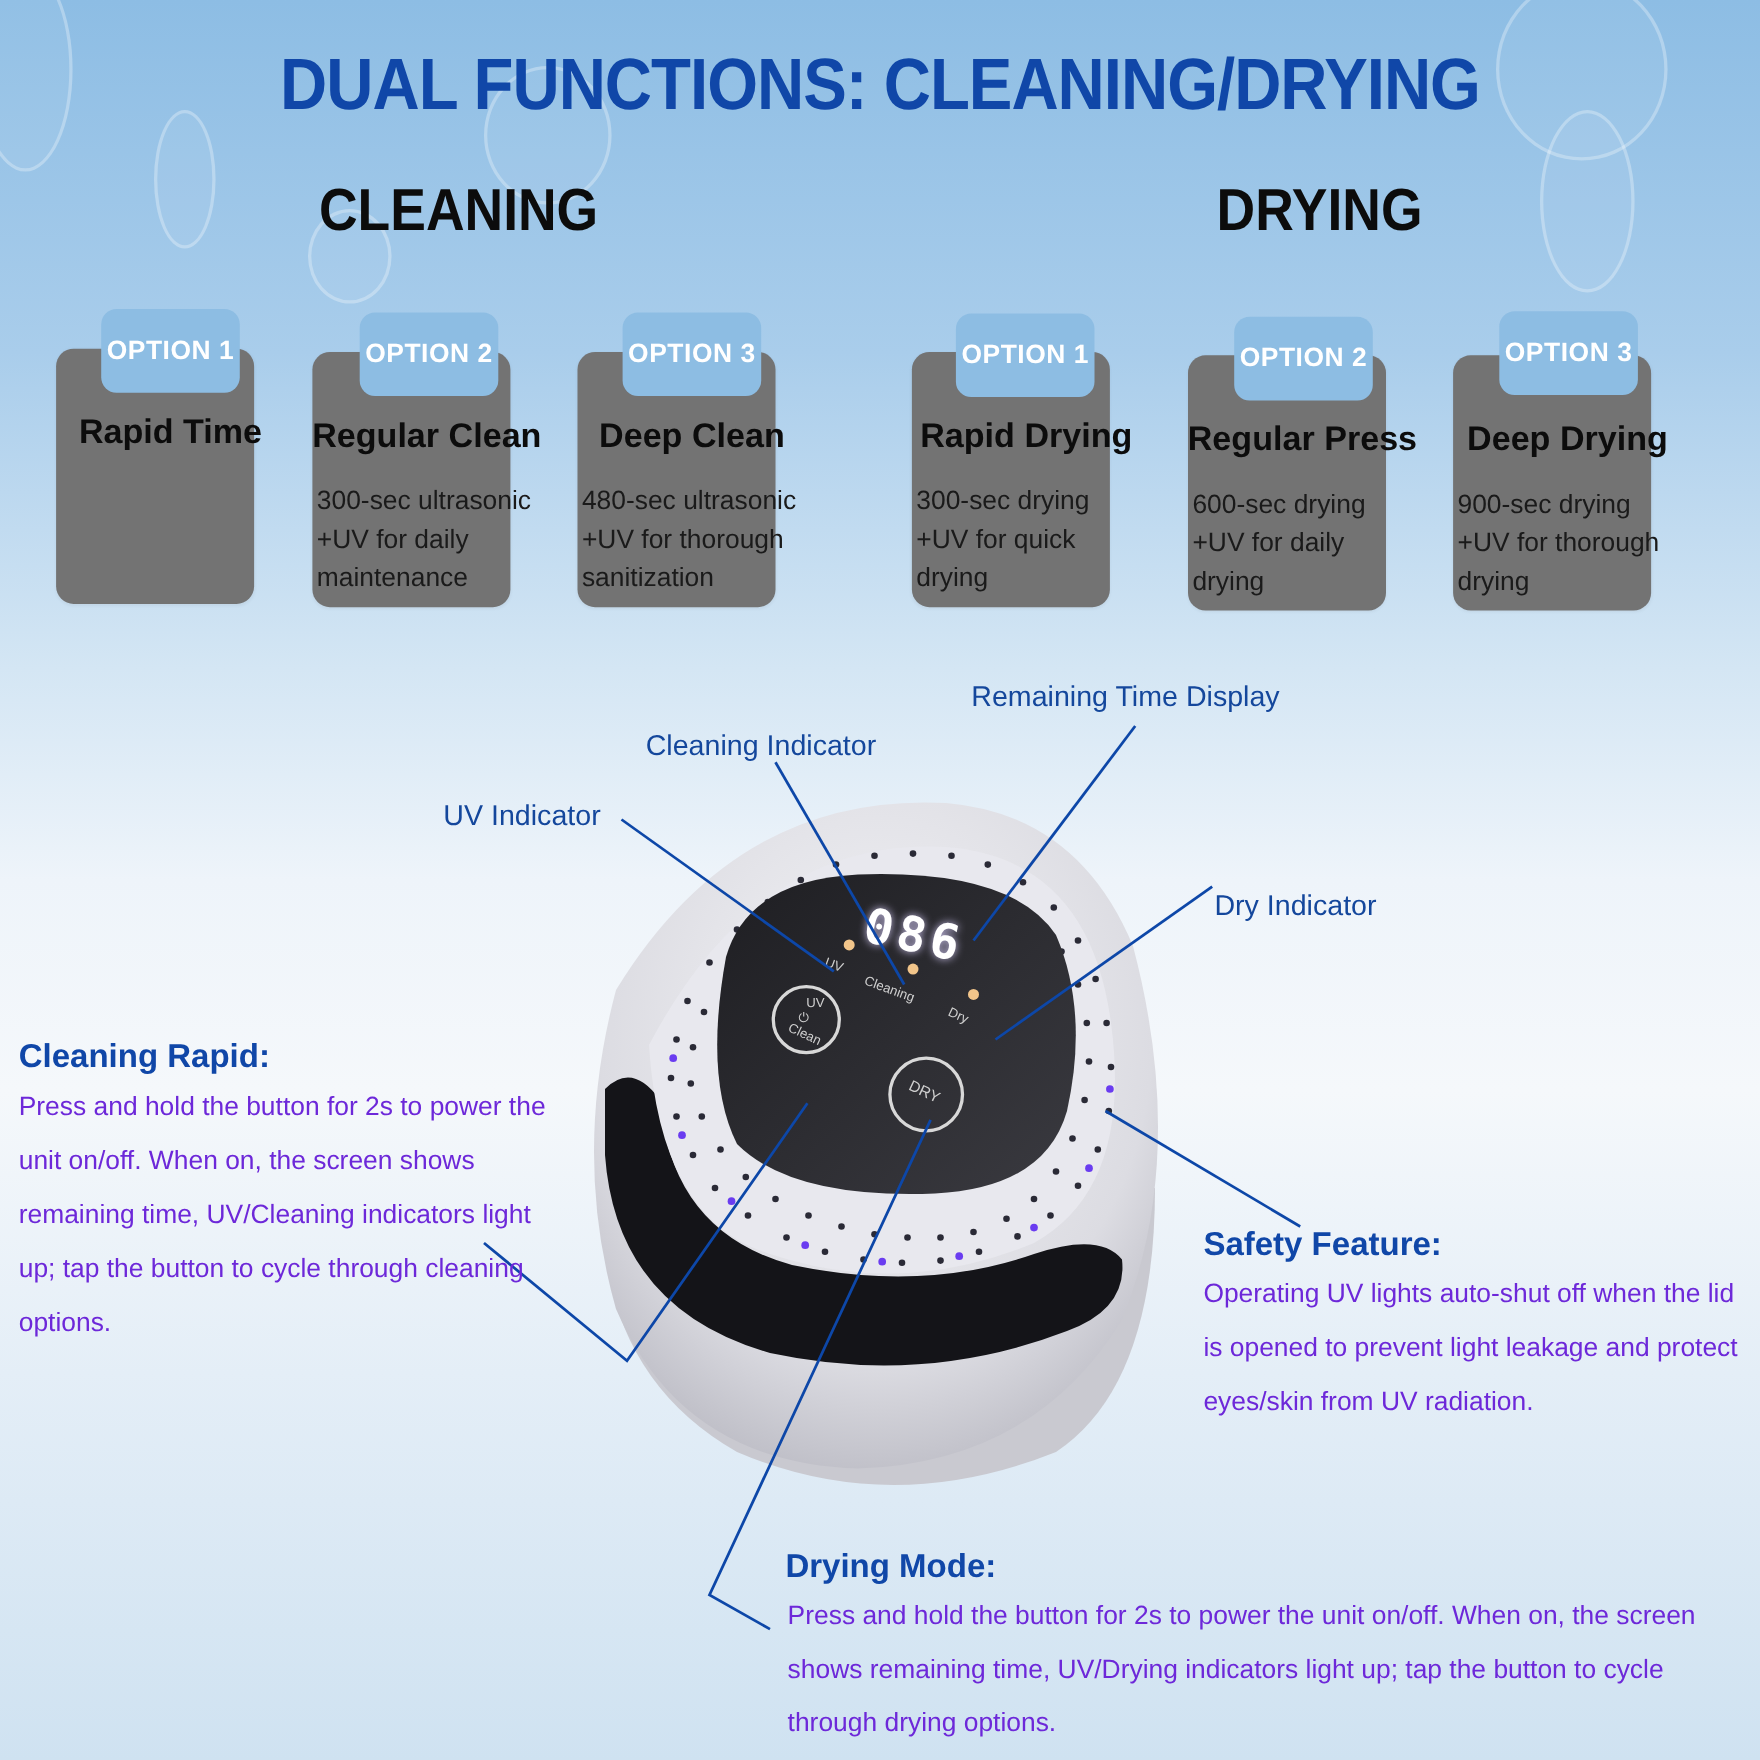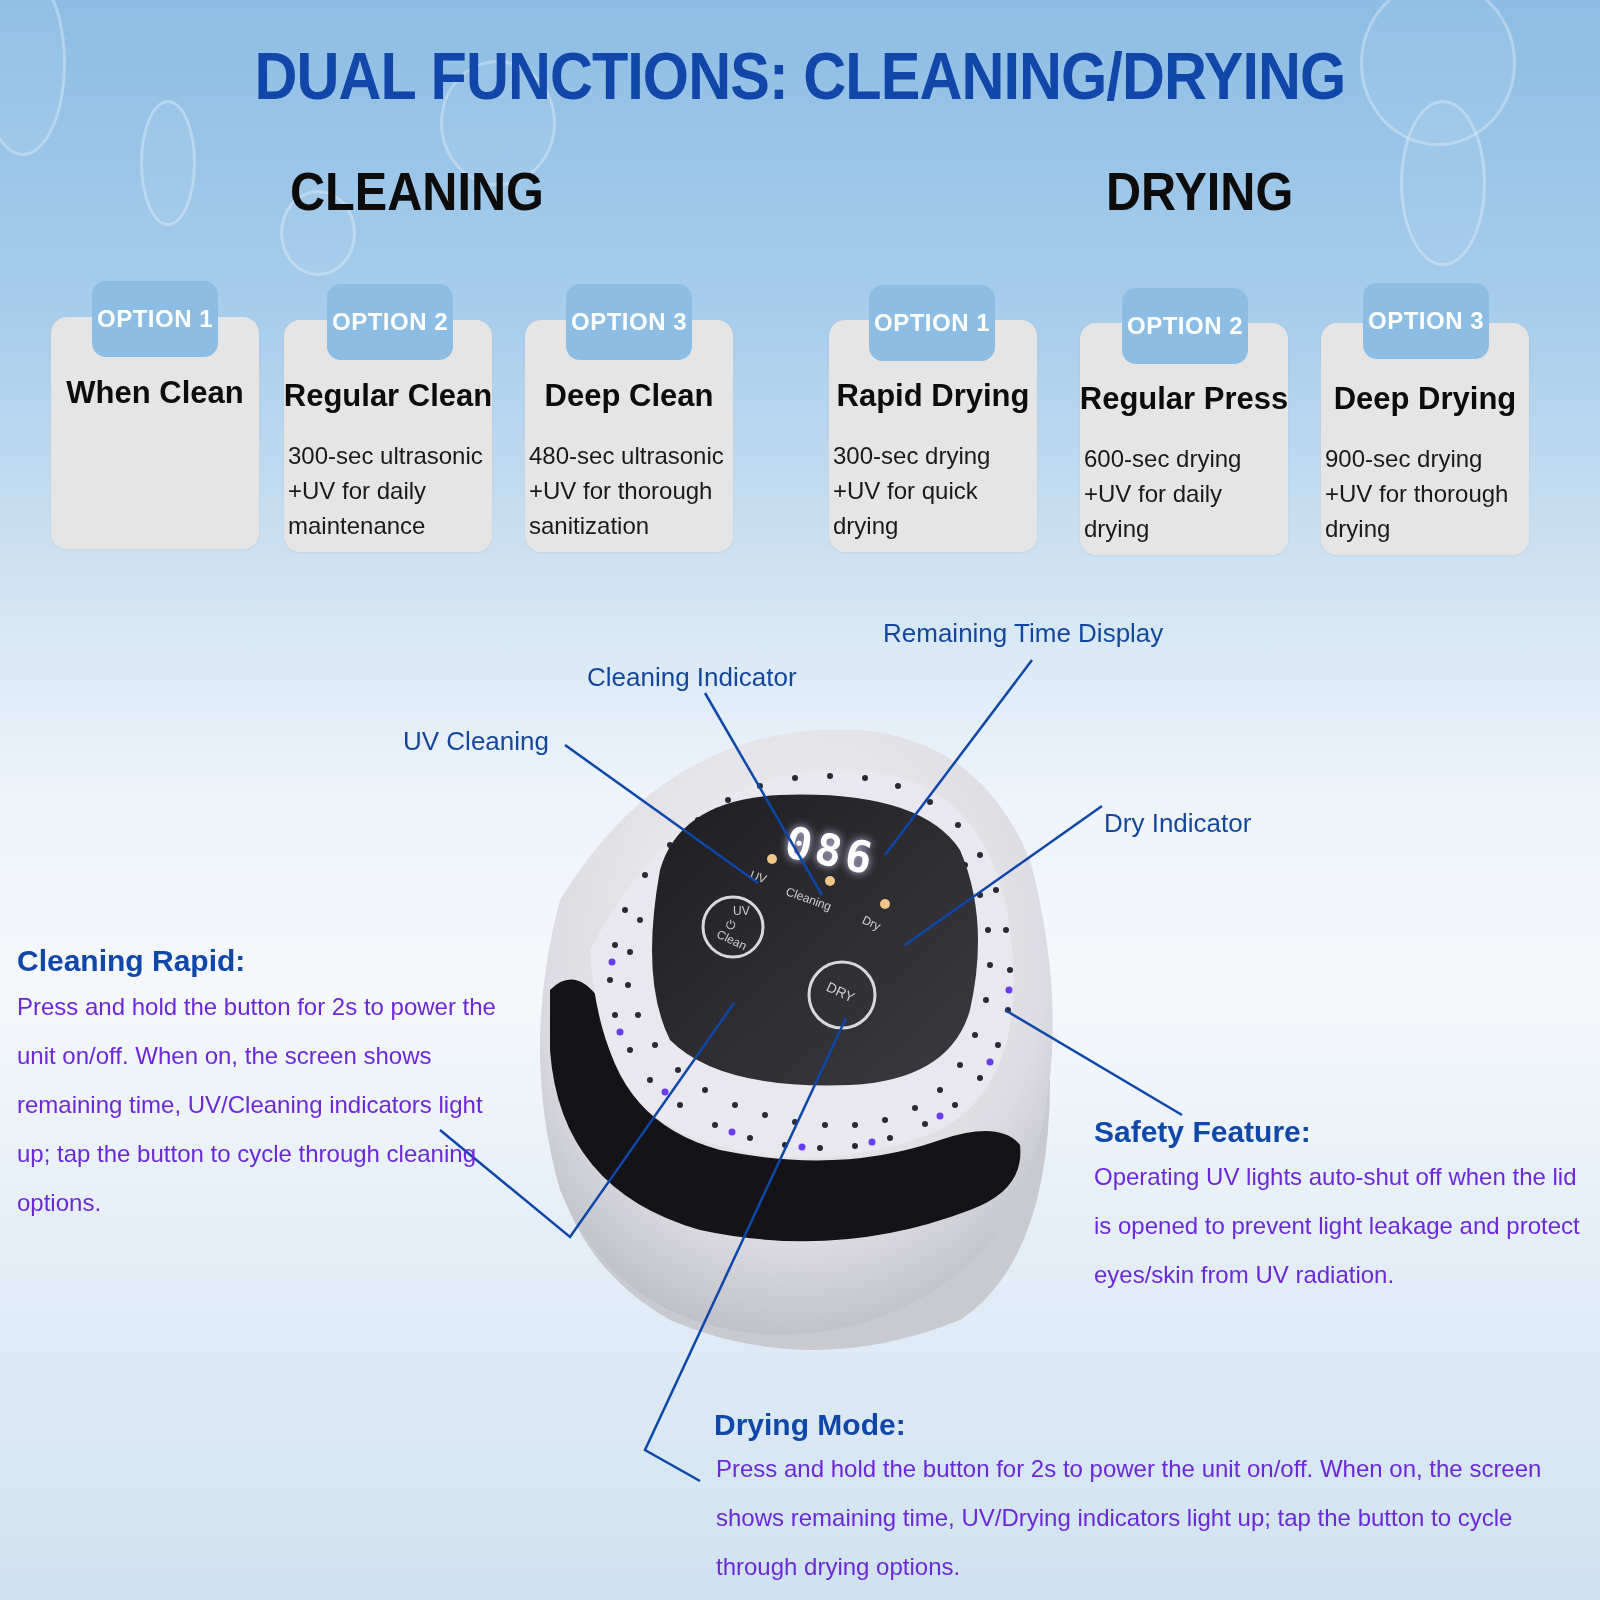--- a/index.html
+++ b/index.html
@@ -12,21 +12,21 @@
   .main-title {
     position: absolute; top: 38px; left: 0; width: 1600px; text-align: center;
     font-size: 66px; font-weight: bold; color: #1047a8; letter-spacing: -1px;
     transform: scaleX(0.9); transform-origin: center;
   }
   .section-title {
     position: absolute; top: 160px; font-size: 54px; font-weight: bold; color: #0c0c0c;
     transform: scaleX(0.9); transform-origin: left;
   }
   .card {
-    position: absolute; width: 208px; height: 232px; background: #e5e5e5; border-radius: 16px;
+    position: absolute; width: 180px; height: 232px; background: #737373; border-radius: 16px;
     box-shadow: 0 1px 3px rgba(0,0,0,0.05);
   }
   .badge {
     position: absolute; width: 126px; height: 76px; background: #8dbde3; border-radius: 14px;
     color: #ffffff; font-size: 24px; font-weight: bold; text-align: center; line-height: 76px;
     letter-spacing: 0.5px;
   }
   .card-title {
     position: absolute; top: 58px; left: -10px; width: 228px; text-align: center;
     font-size: 31px; font-weight: bold; color: #0c0c0c; white-space: nowrap;
@@ -57,21 +57,21 @@
 <div class="bubble" style="left:280px;top:190px;width:70px;height:80px;"></div>
 <div class="bubble" style="left:440px;top:60px;width:110px;height:120px;"></div>
 
 <div class="main-title">DUAL FUNCTIONS: CLEANING/DRYING</div>
 
 <div class="section-title" style="left:290px;">CLEANING</div>
 <div class="section-title" style="left:1106px;">DRYING</div>
 
 <div class="card" style="left:51px;top:317px;">
   <div class="badge" style="left:41px;top:-36px;">OPTION 1</div>
-  <div class="card-title">When Clean</div>
+  <div class="card-title">Rapid Time</div>
 </div>
 <div class="card" style="left:284px;top:320px;">
   <div class="badge" style="left:43px;top:-36px;">OPTION 2</div>
   <div class="card-title">Regular Clean</div>
   <div class="card-desc">300-sec ultrasonic
 +UV for daily
  maintenance</div>
 </div>
 <div class="card" style="left:525px;top:320px;">
   <div class="badge" style="left:41px;top:-36px;">OPTION 3</div>
@@ -231,21 +231,21 @@
     <line x1="565" y1="745" x2="758" y2="883"></line>
     <line x1="1102" y1="806" x2="905" y2="945"></line>
     <polyline points="440,1130 570,1237 734,1003"></polyline>
     <polyline points="700,1481 645,1450 846,1018"></polyline>
     <line x1="1005" y1="1010" x2="1182" y2="1115"></line>
   </g>
 </svg>
 
 <div class="callout-label" style="left:883px;top:618px;">Remaining Time Display</div>
 <div class="callout-label" style="left:587px;top:662px;">Cleaning Indicator</div>
-<div class="callout-label" style="left:403px;top:726px;">UV Cleaning</div>
+<div class="callout-label" style="left:403px;top:726px;">UV Indicator</div>
 <div class="callout-label" style="left:1104px;top:790px;margin-top:18px;">Dry Indicator</div>
 
 <div class="info-title" style="left:17px;top:944px;">Cleaning Rapid:</div>
 <div class="info-text" style="left:17px;top:982px;width:480px;">Press and hold the button for 2s to power the unit on/off. When on, the screen shows remaining time, UV/Cleaning indicators light up; tap the button to cycle through cleaning options.</div>
 
 <div class="info-title" style="left:1094px;top:1115px;">Safety Feature:</div>
 <div class="info-text" style="left:1094px;top:1152px;width:490px;">Operating UV lights auto-shut off when the lid is opened to prevent light leakage and protect eyes/skin from UV radiation.</div>
 
 <div class="info-title" style="left:714px;top:1408px;">Drying Mode:</div>
 <div class="info-text" style="left:716px;top:1444px;width:866px;">Press and hold the button for 2s to power the unit on/off. When on, the screen shows remaining time, UV/Drying indicators light up; tap the button to cycle through drying options.</div>

